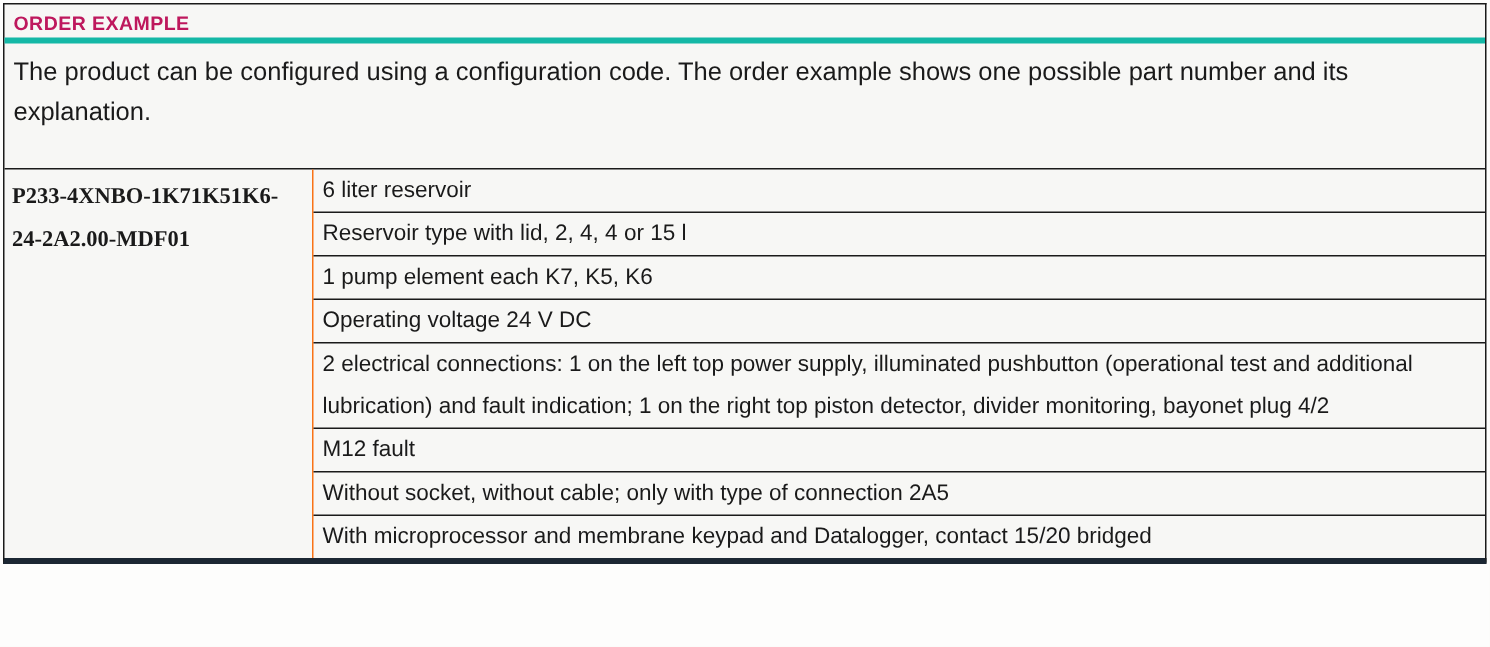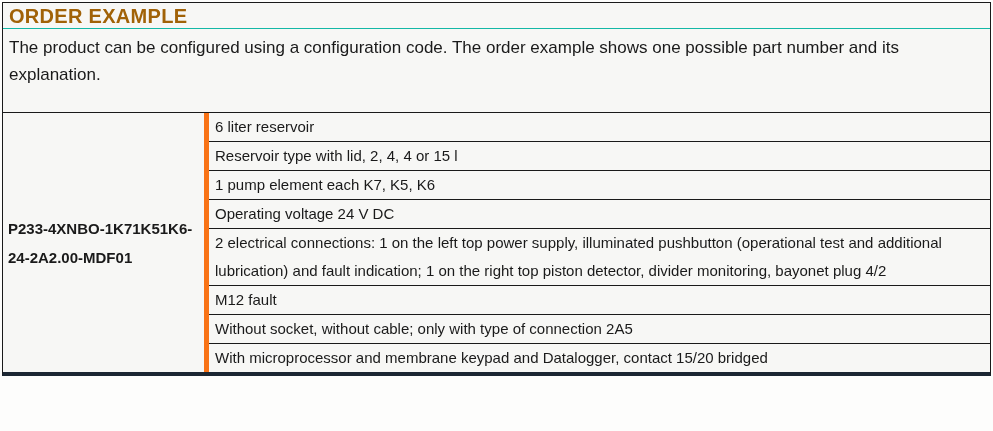--- a/index.html
+++ b/index.html
@@ -17,43 +17,43 @@
   .frame {
     width: 989px;
     border: 1px solid #1a1a1a;
     border-bottom: 4px solid #1c2733;
     background: #f7f7f5;
   }
   .title-row {
     height: 26px;
     line-height: 26px;
     padding: 0 6px;
-    font-size: 20px;
+    font-size: 13px;
     font-weight: bold;
     letter-spacing: 0.3px;
-    color: #a16207;
-    border-bottom: 1px solid #14b8a6;
+    color: #be185d;
+    border-bottom: 4px solid #14b8a6;
   }
   .intro-row {
     font-size: 17px;
     line-height: 27px;
     padding: 5px 10px 24px 6px;
     border-bottom: 1px solid #1a1a1a;
   }
   .main {
     display: flex;
     align-items: stretch;
   }
   .part-cell {
     flex: 0 0 206px;
     width: 206px;
-    border-right: 5px solid #f97316;
+    border-right: 1px solid #f97316;
     display: flex;
-    align-items: center;
     padding: 4px 5px;
+    font-family: Liberation Serif, serif;
   }
   .part-number {
     font-size: 15px;
     font-weight: bold;
     line-height: 29px;
     overflow-wrap: break-word;
     word-break: break-word;
     width: 100%;
   }
   .exp-col {

